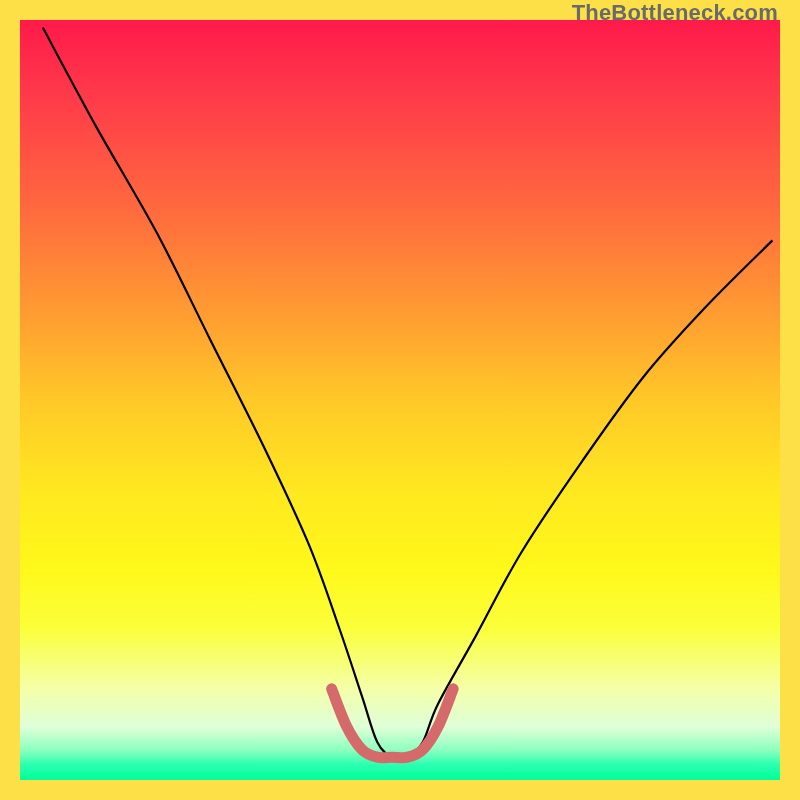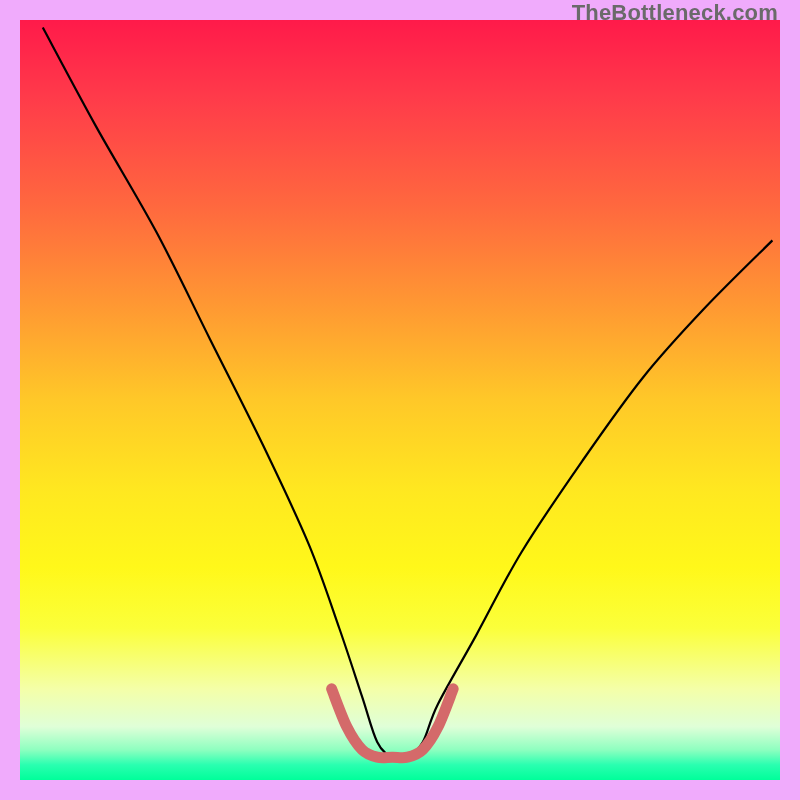--- a/index.html
+++ b/index.html
@@ -1,21 +1,21 @@
 <!DOCTYPE html>
 <html><head>
 <meta charset="utf-8">
 <style>
   * { margin: 0; padding: 0; box-sizing: border-box; }
   html, body { width: 800px; height: 800px; overflow: hidden; background: #000; }
   .frame {
     position: relative;
     width: 800px;
     height: 800px;
-    background: #f0abfc;
+    background: #fde047;
   }
   .plot-area {
     position: absolute;
     left: 20px;
     top: 20px;
     width: 760px;
     height: 760px;
     background: linear-gradient(to bottom,
       #ff1a4a 0%,
       #ff3a4a 10%,

